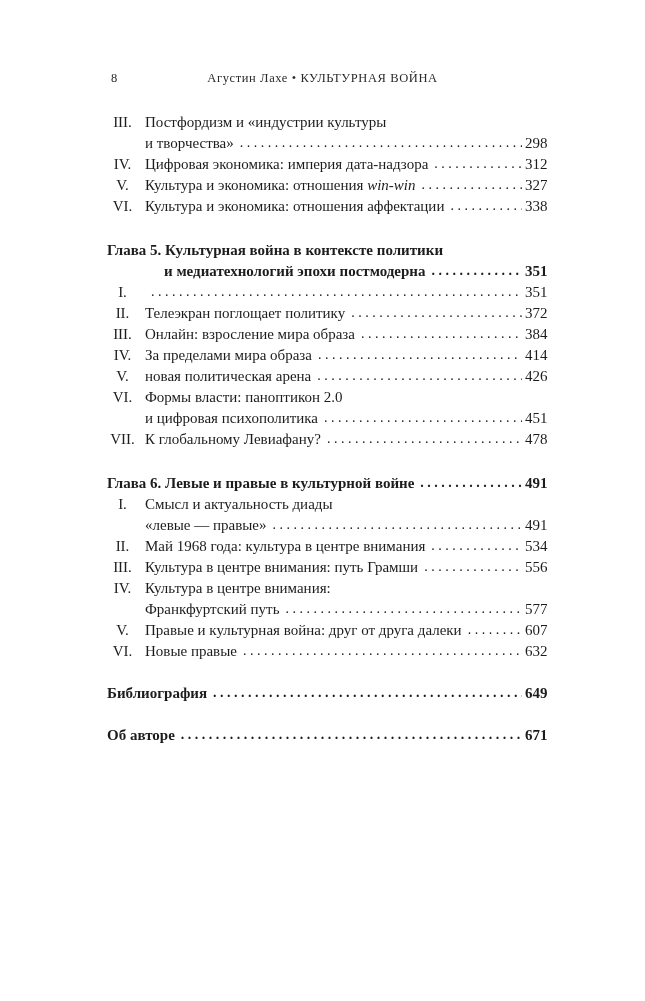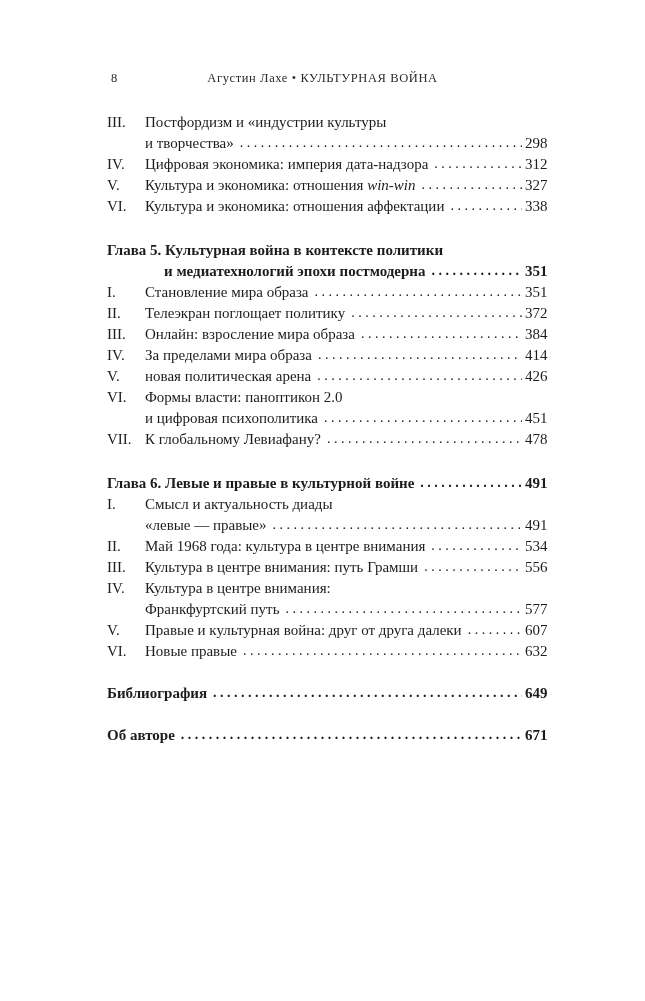--- a/index.html
+++ b/index.html
@@ -21,21 +21,21 @@
   .running-title { text-align: center; width: 100%; }
 
   .toc {
     position: absolute; top: 112px; left: 107px; right: 96px;
     font-size: 15px; line-height: 21px;
   }
   .entry.chapter { font-weight: bold; margin-top: 23px; }
   .entry.backmatter { font-weight: bold; margin-top: 21px; }
 
   .row { display: flex; }
-  .num { width: 38px; flex: none; text-align: left; padding-right: 7px; }
+  .num { width: 38px; flex: none; text-align: center; padding-right: 7px; }
   .body { flex: 1; min-width: 0; }
   .line { display: flex; align-items: baseline; }
   .chapter .cont { padding-left: 57px; }
 
   .leader { flex: 1; overflow: hidden; white-space: nowrap; margin: 0 3px 0 6px; position: relative; top: -1px; }
   .leader::after {
     content: "..................................................................................................";
     letter-spacing: 3.5px; font-size: 14px; color: #1c1c1c;
   }
   .pg { flex: none; text-align: left; min-width: 24px; }
@@ -114,21 +114,20 @@
               <span class="pg">351</span>
             </div>
           </div>
         </div>
       </div>
       <div class="entry item">
         <div class="row">
           <div class="num">I.</div>
           <div class="body">
             <div class="line">
-              <span>Становление мира образа</span>
               <span class="leader"></span>
               <span class="pg">351</span>
             </div>
           </div>
         </div>
       </div>
       <div class="entry item">
         <div class="row">
           <div class="num">II.</div>
           <div class="body">

